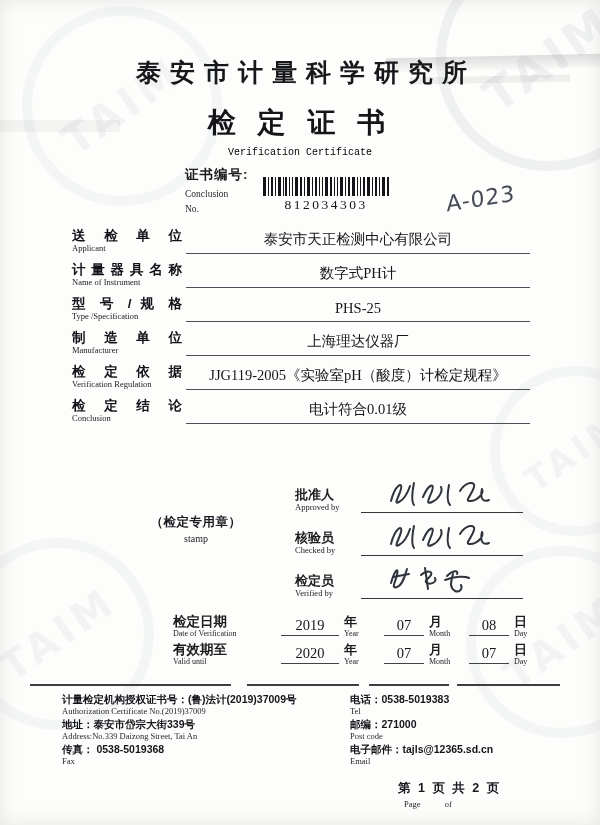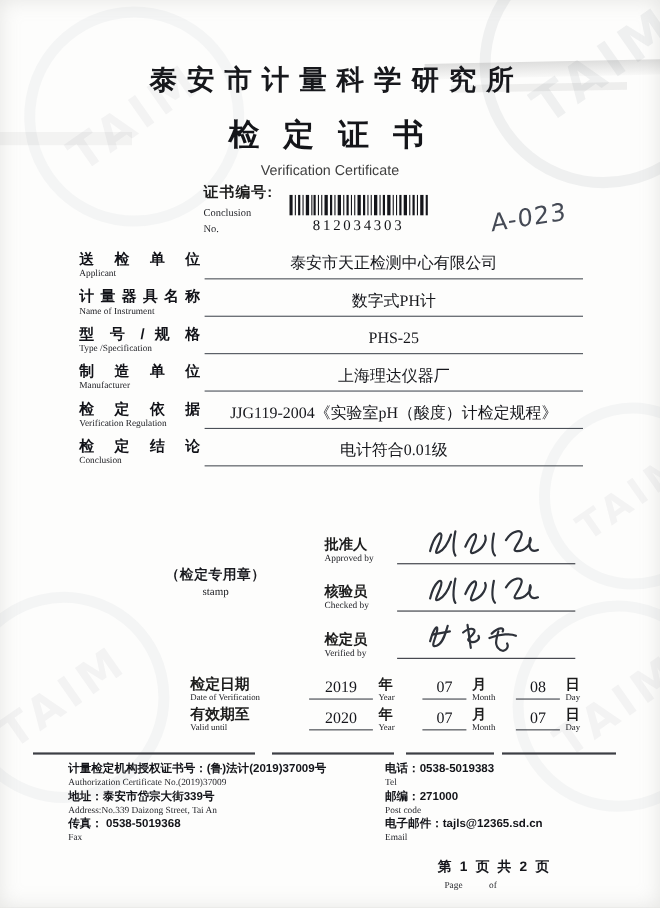--- a/index.html
+++ b/index.html
@@ -23,21 +23,21 @@
   .streak1{left:386px; top:56px; width:214px; height:14px;
     background:linear-gradient(180deg,rgba(110,110,110,.22),rgba(110,110,110,.03)); transform:skewY(-1.2deg);}
   .streak2{left:410px; top:76px; width:160px; height:7px; background:rgba(110,110,110,.10); transform:skewY(-1deg);}
   .streak3{left:0px; top:120px; width:120px; height:12px; background:rgba(120,120,120,.07);}
 
   
   .hdr{position:absolute; left:0; top:0; width:100%; text-align:center;}
   .inst-cn{margin:56px 0 0 0; font-size:25px; font-weight:700; letter-spacing:9px; color:#17181c;padding-left:12px;}
   .inst-en{margin-top:5px; font-family:"Liberation Serif","DejaVu Serif",serif; font-size:12.5px; color:#202126;}
   .cert-cn{margin-top:15px; font-size:28px; font-weight:700; letter-spacing:7px; color:#141519;}
-  .cert-en{margin-top:5px; font-family:Liberation Sans, sans-serif; font-size:13px; color:#404040;}
+  .cert-en{margin-top:5px; font-family:Liberation Mono, monospace; font-size:10px; color:#000000;}
 
   
   .certno{position:absolute; left:0; top:164px; width:100%; height:64px;}
   .cn-label{position:absolute; left:185px; top:2px;}
   .cn-label .l1{font-size:13.5px; font-weight:700; letter-spacing:1px;}
   .cn-label .l2,.cn-label .l3{font-family:"Liberation Serif","DejaVu Serif",serif; font-size:9.5px; color:#26272c; margin-top:5px;}
   .barcode-wrap{position:absolute; left:262px; top:13px; width:128px; text-align:center;}
   .barcode-wrap svg{display:block; margin:0 auto;}
   .bc-num{font-family:"Liberation Serif","DejaVu Serif",serif; font-size:13.5px; letter-spacing:2.5px; color:#131418; margin-top:1px;}
   .handnote{position:absolute; left:446px; top:22px; font-size:22px; color:#454a55;
@@ -202,21 +202,21 @@
         <div class="cn">制 造 单 位</div>
         <div class="en">Manufacturer</div>
       </div>
       <div class="fvalue">上海理达仪器厂</div>
     </div>
     <div class="frow">
       <div class="flabel">
         <div class="cn">检 定 依 据</div>
         <div class="en">Verification Regulation</div>
       </div>
-      <div class="fvalue">JJG119-2004《实验室pH（酸度）计检定规程》</div>
+      <div class="fvalue">JJG119-2005《实验室pH（酸度）计检定规程》</div>
     </div>
     <div class="frow">
       <div class="flabel">
         <div class="cn">检 定 结 论</div>
         <div class="en">Conclusion</div>
       </div>
       <div class="fvalue">电计符合0.01级</div>
     </div>
   </div>
 

